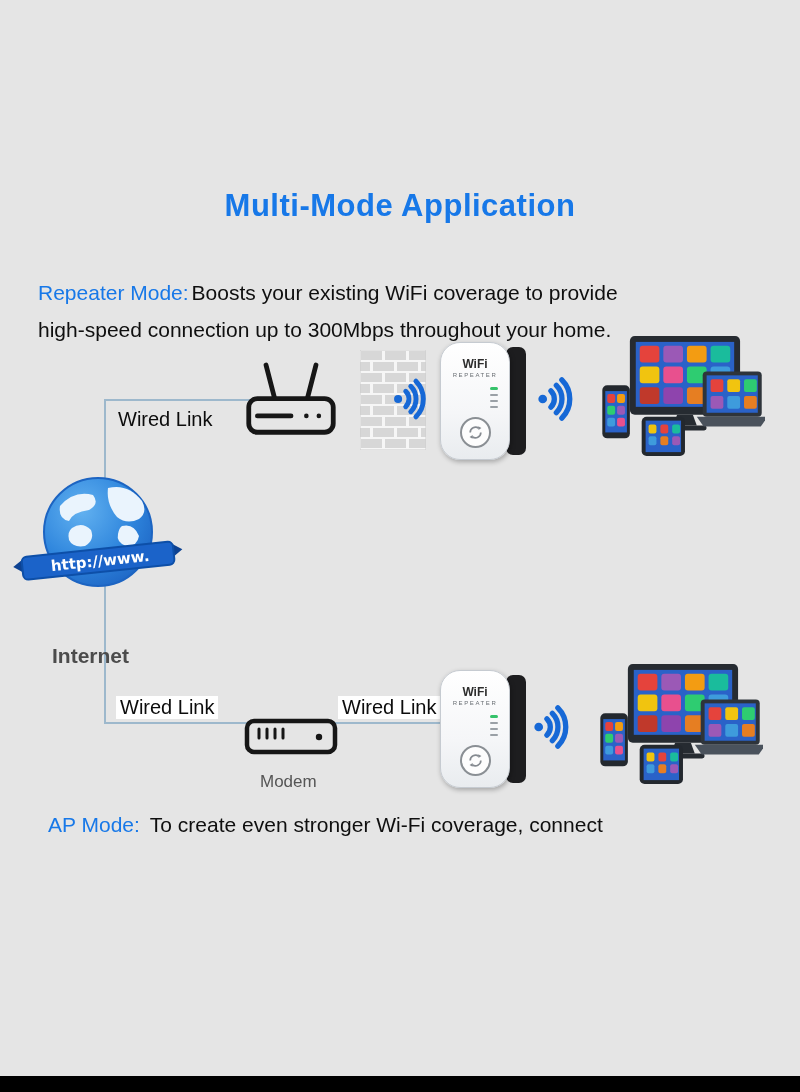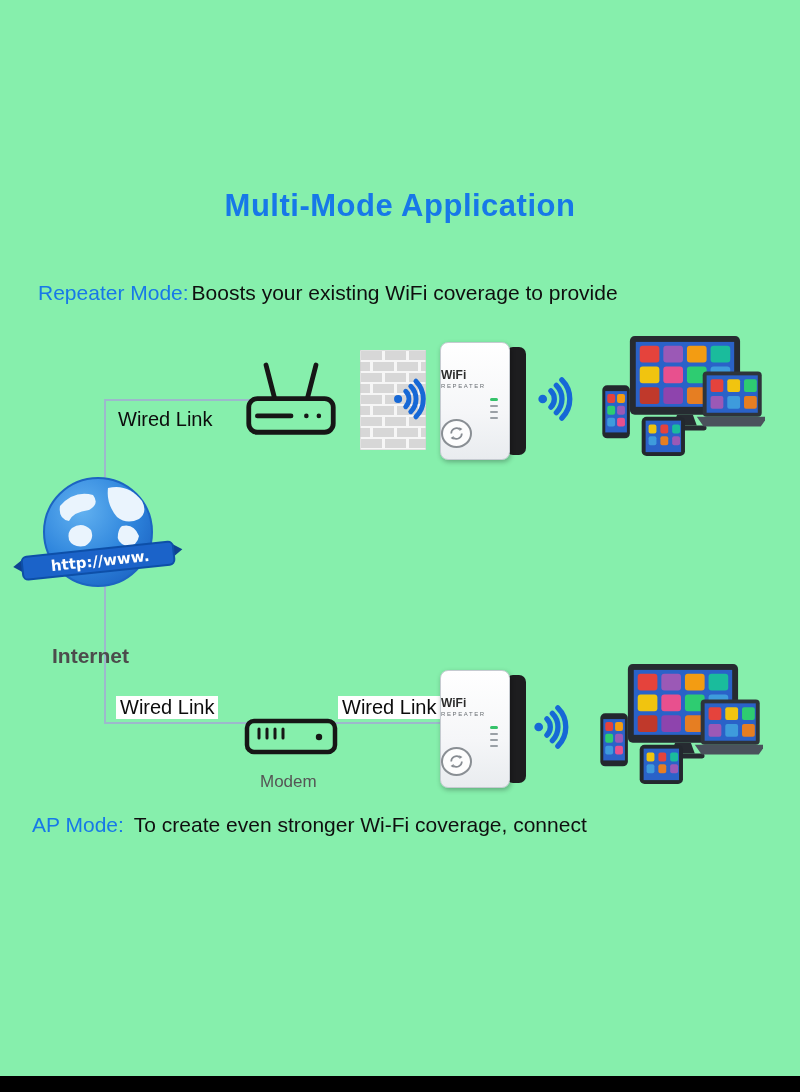--- a/index.html
+++ b/index.html
@@ -1,28 +1,28 @@
 <!DOCTYPE html>
 <html><head>
 <meta charset="utf-8">
 <style>
   html,body{margin:0;padding:0;background:#ffffff;}
   .canvas{
     position:relative;width:800px;height:1092px;margin:0 auto;
-    background:#86efac;overflow:hidden;
+    background:#e5e5e5;overflow:hidden;
     font-family:"Liberation Sans","DejaVu Sans",sans-serif;
   }
   .title{
     position:absolute;top:188px;left:0;width:100%;text-align:center;
     font-size:31px;font-weight:bold;color:#1778e8;letter-spacing:0.5px;
   }
   .para{position:absolute;font-size:21px;font-weight:normal;color:#0f0f0f;line-height:37px;}
   .para .blue{color:#1778e8;}
   #repeater-para{top:274px;left:38px;width:742px;}
-  #ap-para{top:806px;left:32px;width:724px;}
+  #ap-para{top:806px;left:48px;width:724px;}
   .label-tight{margin-right:3px;}
   .label-gap{margin-right:10px;}
 
   .cline{position:absolute;background:#9db8cc;}
   #line-v{left:104px;top:399px;width:2px;height:325px;}
   #line-h-top{left:104px;top:399px;width:146px;height:2px;}
   #line-h-bl{left:104px;top:722px;width:148px;height:2px;}
   #line-h-br{left:330px;top:722px;width:114px;height:2px;}
 
   .wl{position:absolute;font-size:20px;font-weight:normal;color:#0c0c0c;}
@@ -40,22 +40,22 @@
   #devices-top{left:602px;top:336px;}
   #devices-bottom{left:600px;top:664px;}
 
   .repeater{position:absolute;width:86px;height:118px;}
   #repeater-top{left:440px;top:342px;}
   #repeater-bottom{left:440px;top:670px;}
   .repeater-side{position:absolute;right:0;top:5px;width:20px;height:108px;background:#1d1d1f;border-radius:7px;}
   .repeater-front{
     position:absolute;left:0;top:0;width:70px;height:118px;box-sizing:border-box;
     background:linear-gradient(180deg,#ffffff 0%,#f5f6f8 60%,#e9ecef 100%);
-    border:1px solid #c6cbd1;border-radius:8px;box-shadow:1px 2px 5px rgba(0,0,0,.28);
-    display:flex;flex-direction:column;align-items:flex-start;padding-top:26px;
+    border:1px solid #c6cbd1;border-radius:20px;box-shadow:1px 2px 5px rgba(0,0,0,.28);
+    display:flex;flex-direction:column;align-items:center;padding-top:15px;
   }
   .repeater-brand{font-size:12px;font-weight:bold;color:#2d2d2d;line-height:13px;}
   .repeater-model{font-size:6px;letter-spacing:1.6px;color:#6a6f74;margin-top:1px;}
   .repeater-leds{margin-top:9px;display:flex;flex-direction:column;gap:4px;align-self:flex-end;margin-right:11px;}
   .repeater-leds i{display:block;width:8px;height:2px;background:#9aa0a6;border-radius:1px;}
   .repeater-leds i:first-child{background:#35c26a;height:3px;border-radius:2px;}
   .repeater-wps{
     margin-top:auto;margin-bottom:11px;width:27px;height:27px;border:2px solid #8a8f94;
     border-radius:50%;display:flex;align-items:center;justify-content:center;background:#fdfdfd;
   }
@@ -129,20 +129,21 @@
         <rect x="59" y="102" width="8" height="9" rx="2" fill="#e67e22"></rect>
         <rect x="71" y="102" width="8" height="9" rx="2" fill="#9b59b6"></rect>
       </g>
     </defs>
   </svg>
 
   <div class="title">Multi-Mode Application</div>
 
   <div class="para" id="repeater-para">
     <span class="blue label-tight">Repeater Mode:</span><span>Boosts your existing WiFi coverage to provide</span><br>
+    <span>high-speed connection up to 300Mbps throughout your home.</span>
   </div>
 
   <div class="cline" id="line-v"></div>
   <div class="cline" id="line-h-top"></div>
   <div class="cline" id="line-h-bl"></div>
   <div class="cline" id="line-h-br"></div>
 
   <div class="wl" id="wl-top">Wired Link</div>
   <div class="wl" id="wl-bl">Wired Link</div>
   <div class="wl" id="wl-br">Wired Link</div>

